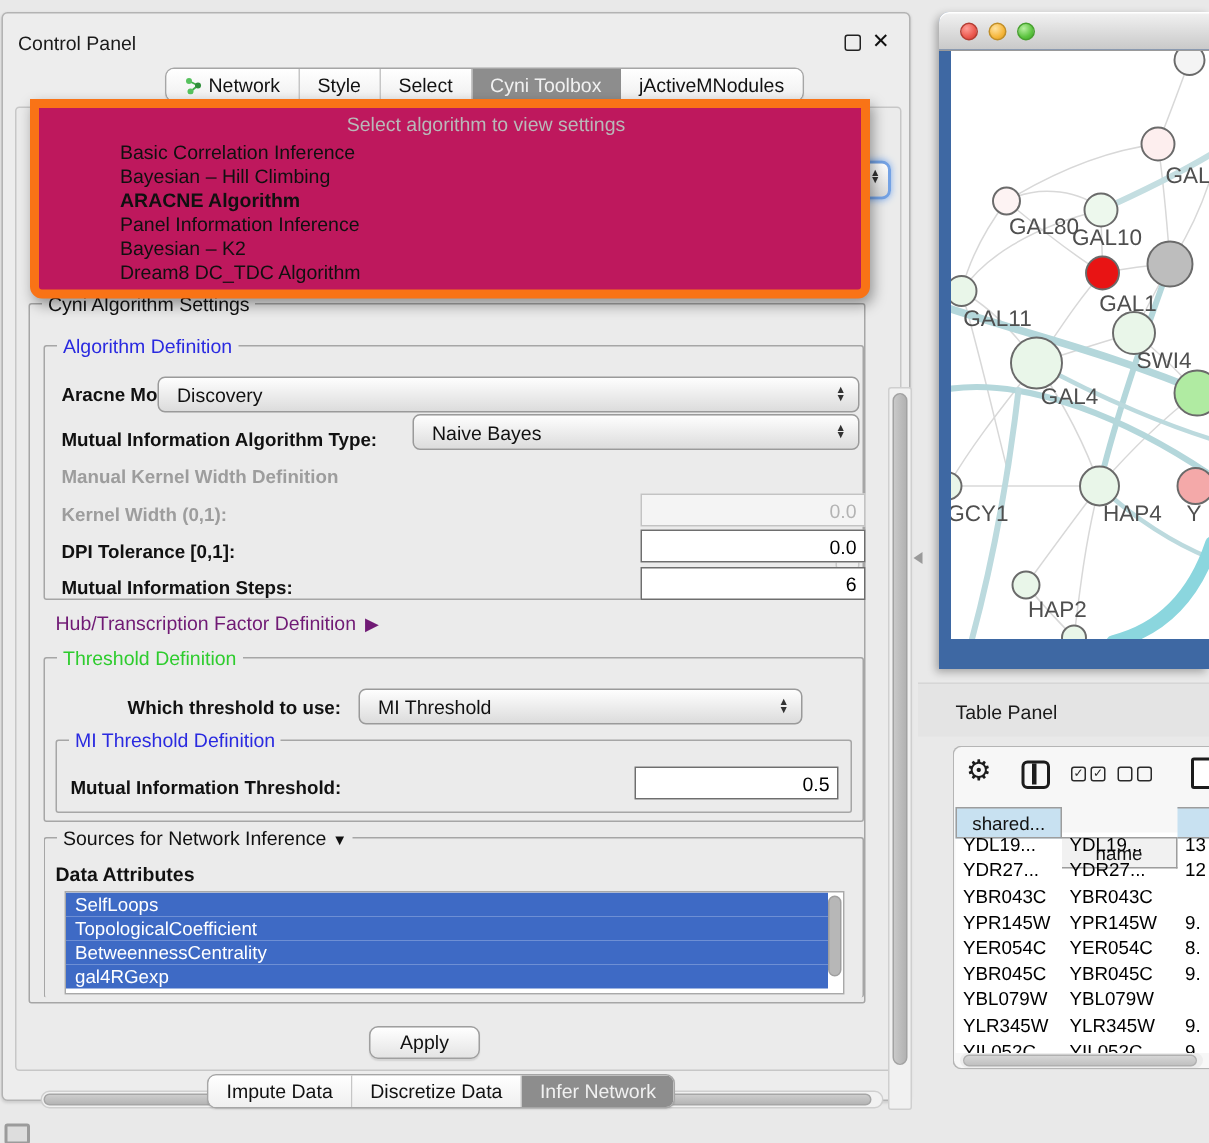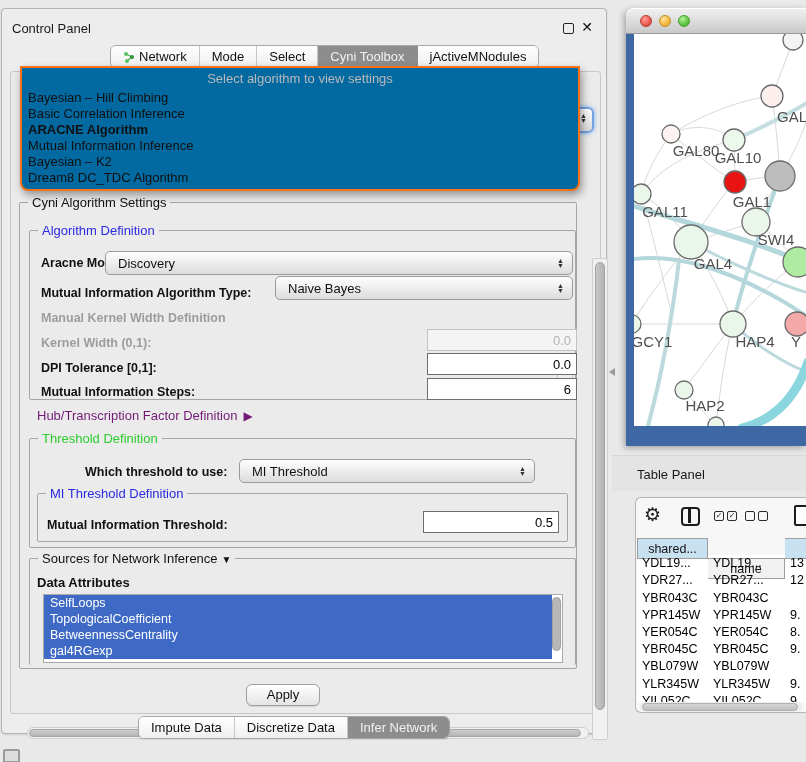--- a/index.html
+++ b/index.html
@@ -28,22 +28,22 @@
   
   #inner-panel { left:8px; top:62px; width:591px; height:643px; background:#ebebeb;
     border:1px solid #c7c7c7; border-radius:3px; }
 
   
   #combo-fragment { left:564px; top:98px; width:28px; height:26px; border-radius:6px;
     background:linear-gradient(#fefefe,#d9d9d9); border:2px solid #74a2e4; box-shadow:0 0 5px #7fadee; z-index:4; }
   #combo-fragment .spin { right:5px; top:4px; }
 
   
-  #algo-popup { left:18px; top:57px; width:560px; background:#0369a1; border:2px solid #f97316;
-    border-radius:0 0 8px 8px; box-shadow:2px 4px 9px rgba(0,0,0,.38); z-index:10; padding-bottom:3px; }
+  #algo-popup { left:18px; top:57px; width:560px; background:#be185d; border:6px solid #f97316;
+    border-radius:0 0 8px 8px; box-shadow:2px 4px 9px rgba(0,0,0,.38); z-index:10; padding-bottom:3px;padding-left:48px; }
   #algo-popup .ph { height:22px; line-height:22px; text-align:center; color:#b9b9b9; font-size:13px; }
   .algo-item { height:16px; line-height:16px; font-size:13px; color:#101010; padding-left:6px; }
   .algo-item.hl { font-weight:bold; }
   #v-scrollbar { left:581px; top:186px; width:16px; height:482px; background:#f1f1f1;
     border:1px solid #cfcfcf; border-radius:2px; }
   #v-scrollbar .thumb { left:2px; top:3px; width:10px; height:448px; background:linear-gradient(90deg,#c9c9c9,#b2b2b2); border:1px solid #a2a2a2; border-radius:6px; }
   #h-scrollbar { left:16px; top:655px; width:562px; height:12px; background:#f1f1f1; border:1px solid #cfcfcf; border-radius:6px; }
   #h-scrollbar .thumb { left:1px; top:1px; height:8px; width:552px; background:linear-gradient(#cdcdcd,#b5b5b5); border:1px solid #a6a6a6; border-radius:5px; }
 
   
@@ -131,21 +131,21 @@
         <svg width="12" height="12">
           <line x1="3" y1="3" x2="9" y2="6" stroke="#3fae49" stroke-width="1.2"></line>
           <line x1="9" y1="6" x2="4" y2="10" stroke="#3fae49" stroke-width="1.2"></line>
           <circle cx="3" cy="3" r="2" fill="#57c25e"></circle>
           <circle cx="9" cy="6" r="2" fill="#2f8f3a"></circle>
           <circle cx="4" cy="10" r="2" fill="#57c25e"></circle>
         </svg>
         <span>Network</span>
       </div>
       <div class="tab">
-        <span>Mode</span>
+        <span>Style</span>
       </div>
       <div class="tab">
         <span>Select</span>
       </div>
       <div class="tab selected">
         <span>Cyni Toolbox</span>
       </div>
       <div class="tab">
         <span>jActiveMNodules</span>
       </div>
@@ -221,24 +221,24 @@
     </div>
   </div>
 
   <div class="abs" id="combo-fragment">
     <span class="spin">▲<span>▼</span></span>
   </div>
 
   <div class="abs" id="algo-popup">
     <div class="ph">Select algorithm to view settings</div>
     <div id="algo-options">
+        <div class="algo-item">Basic Correlation Inference</div>
         <div class="algo-item">Bayesian – Hill Climbing</div>
-        <div class="algo-item">Basic Correlation Inference</div>
         <div class="algo-item hl">ARACNE Algorithm</div>
-        <div class="algo-item">Mutual Information Inference</div>
+        <div class="algo-item">Panel Information Inference</div>
         <div class="algo-item">Bayesian – K2</div>
         <div class="algo-item">Dream8 DC_TDC Algorithm</div>
       </div>
   </div>
 
   <div class="abs" id="apply-btn">Apply</div>
   <div class="abs tabbar" id="bottom-tabbar">
       <div class="tab">
         <span>Impute Data</span>
       </div>

